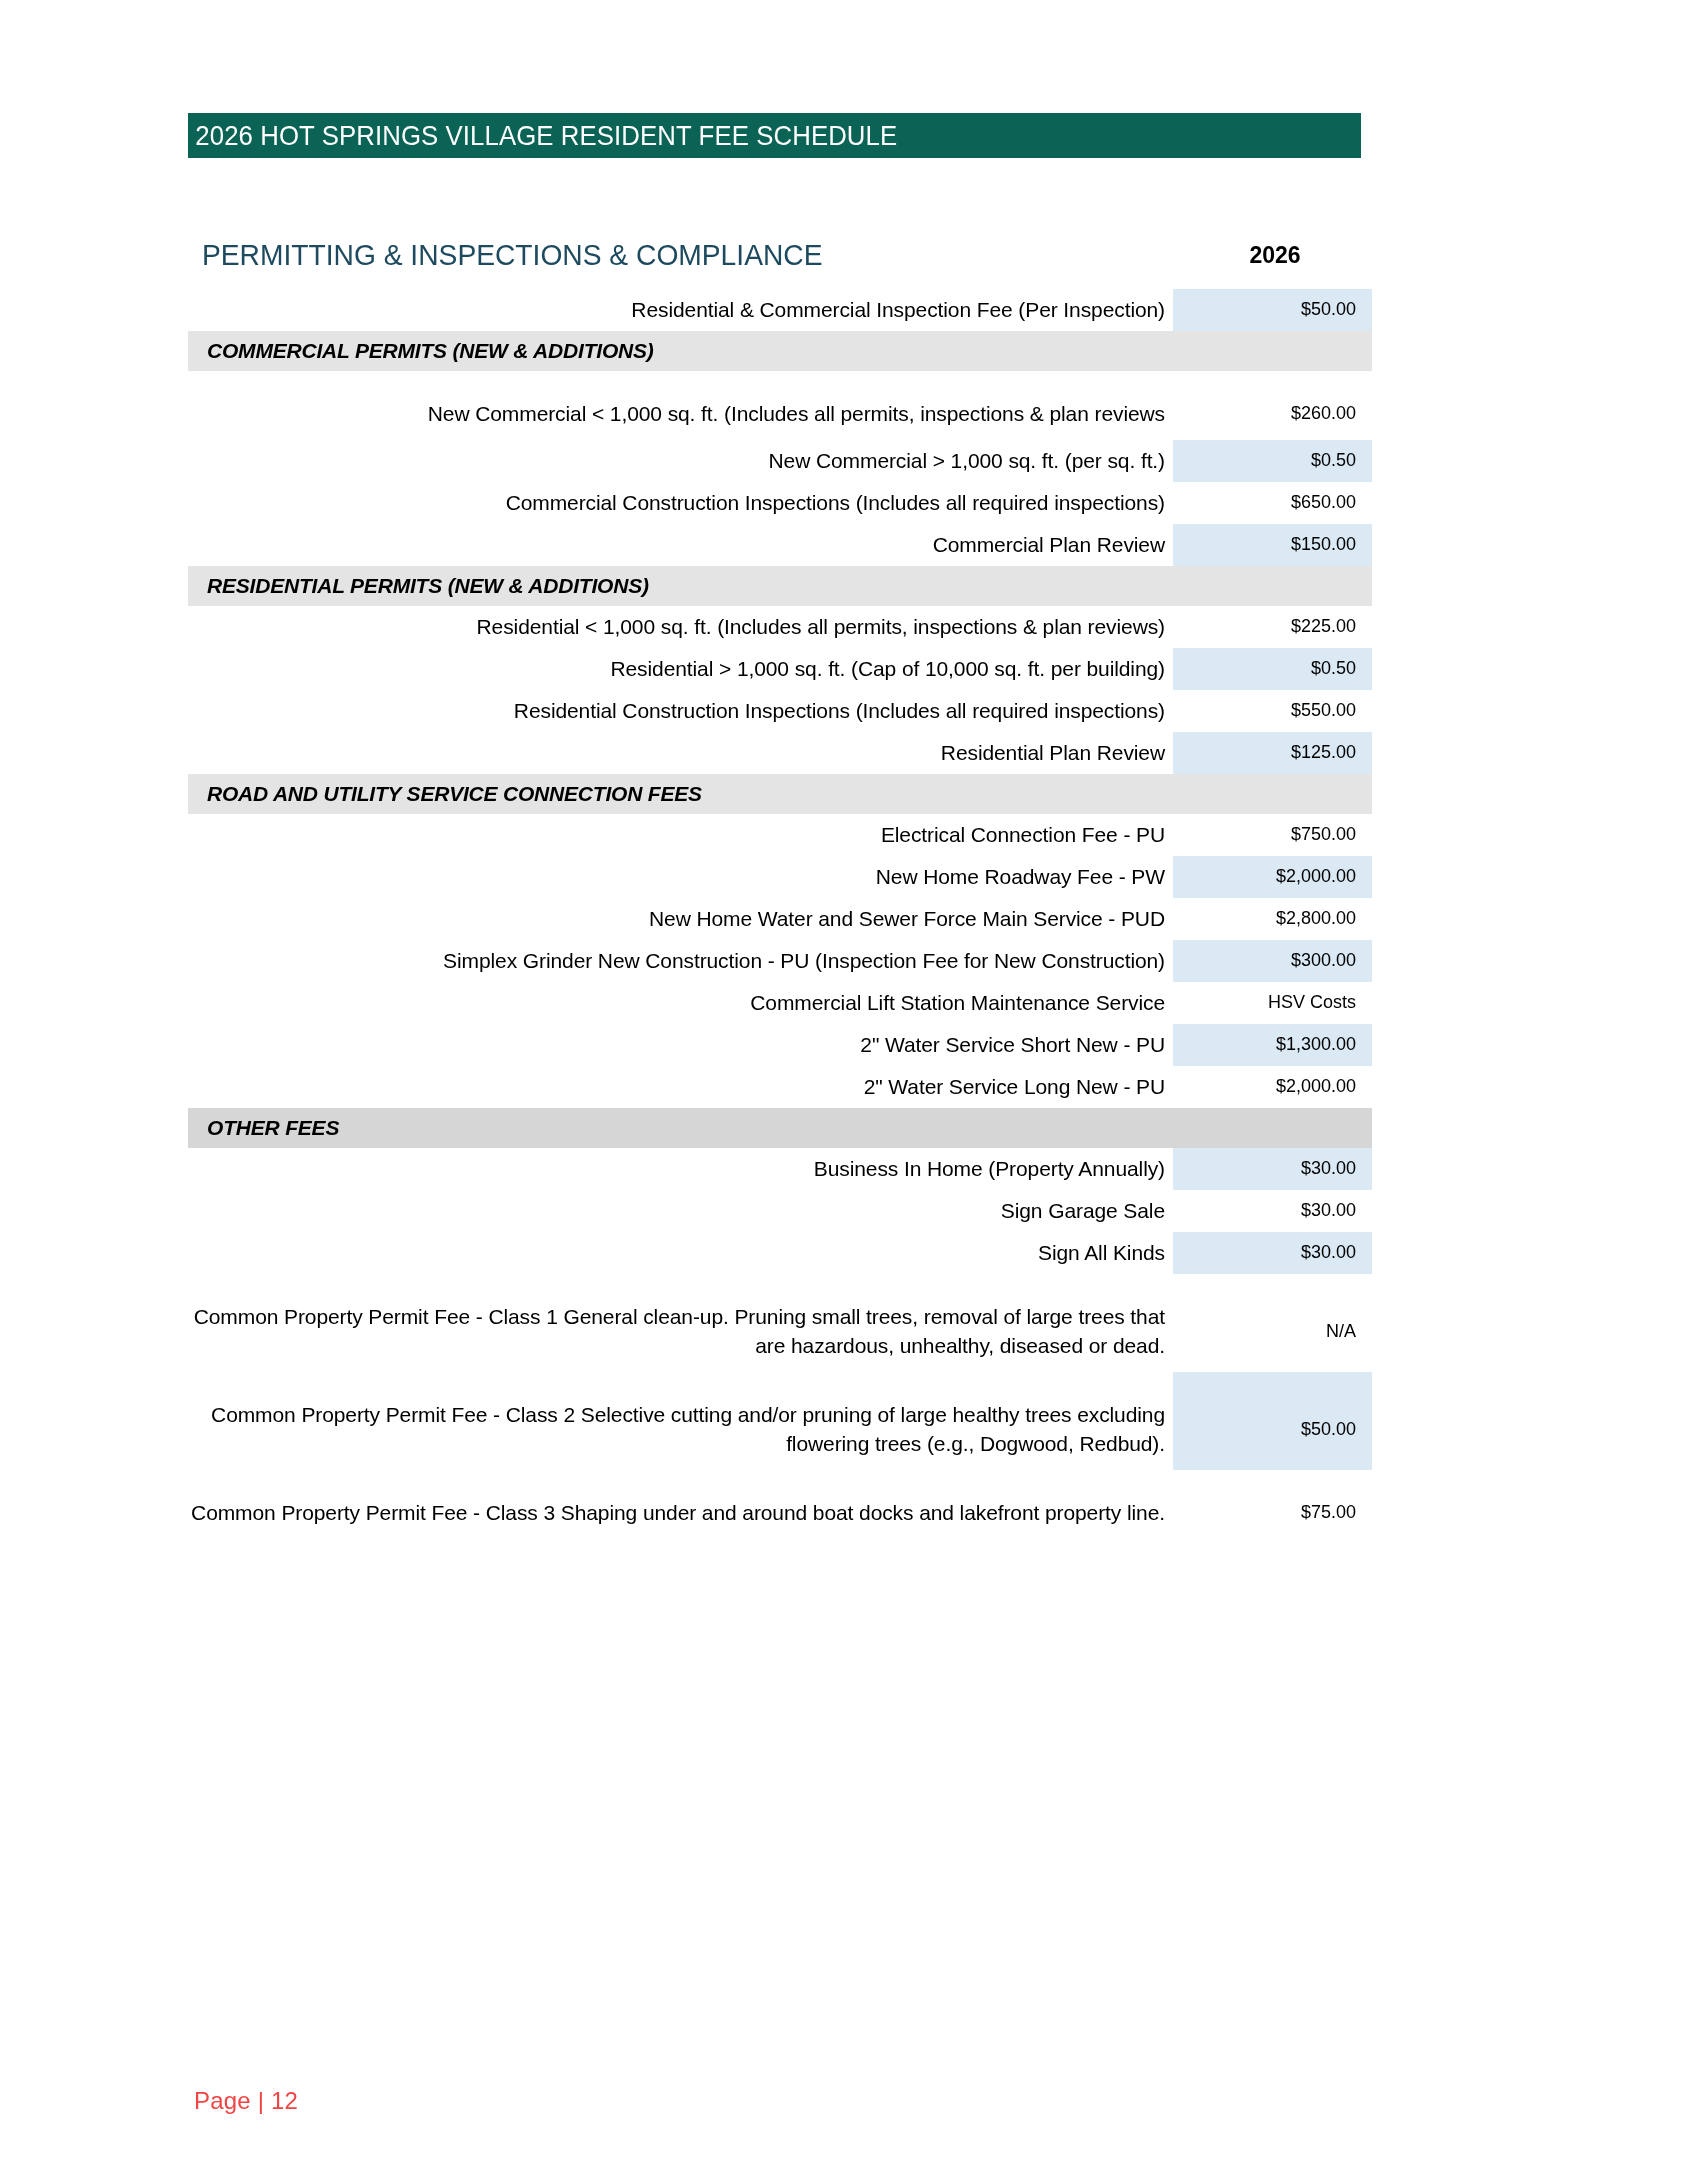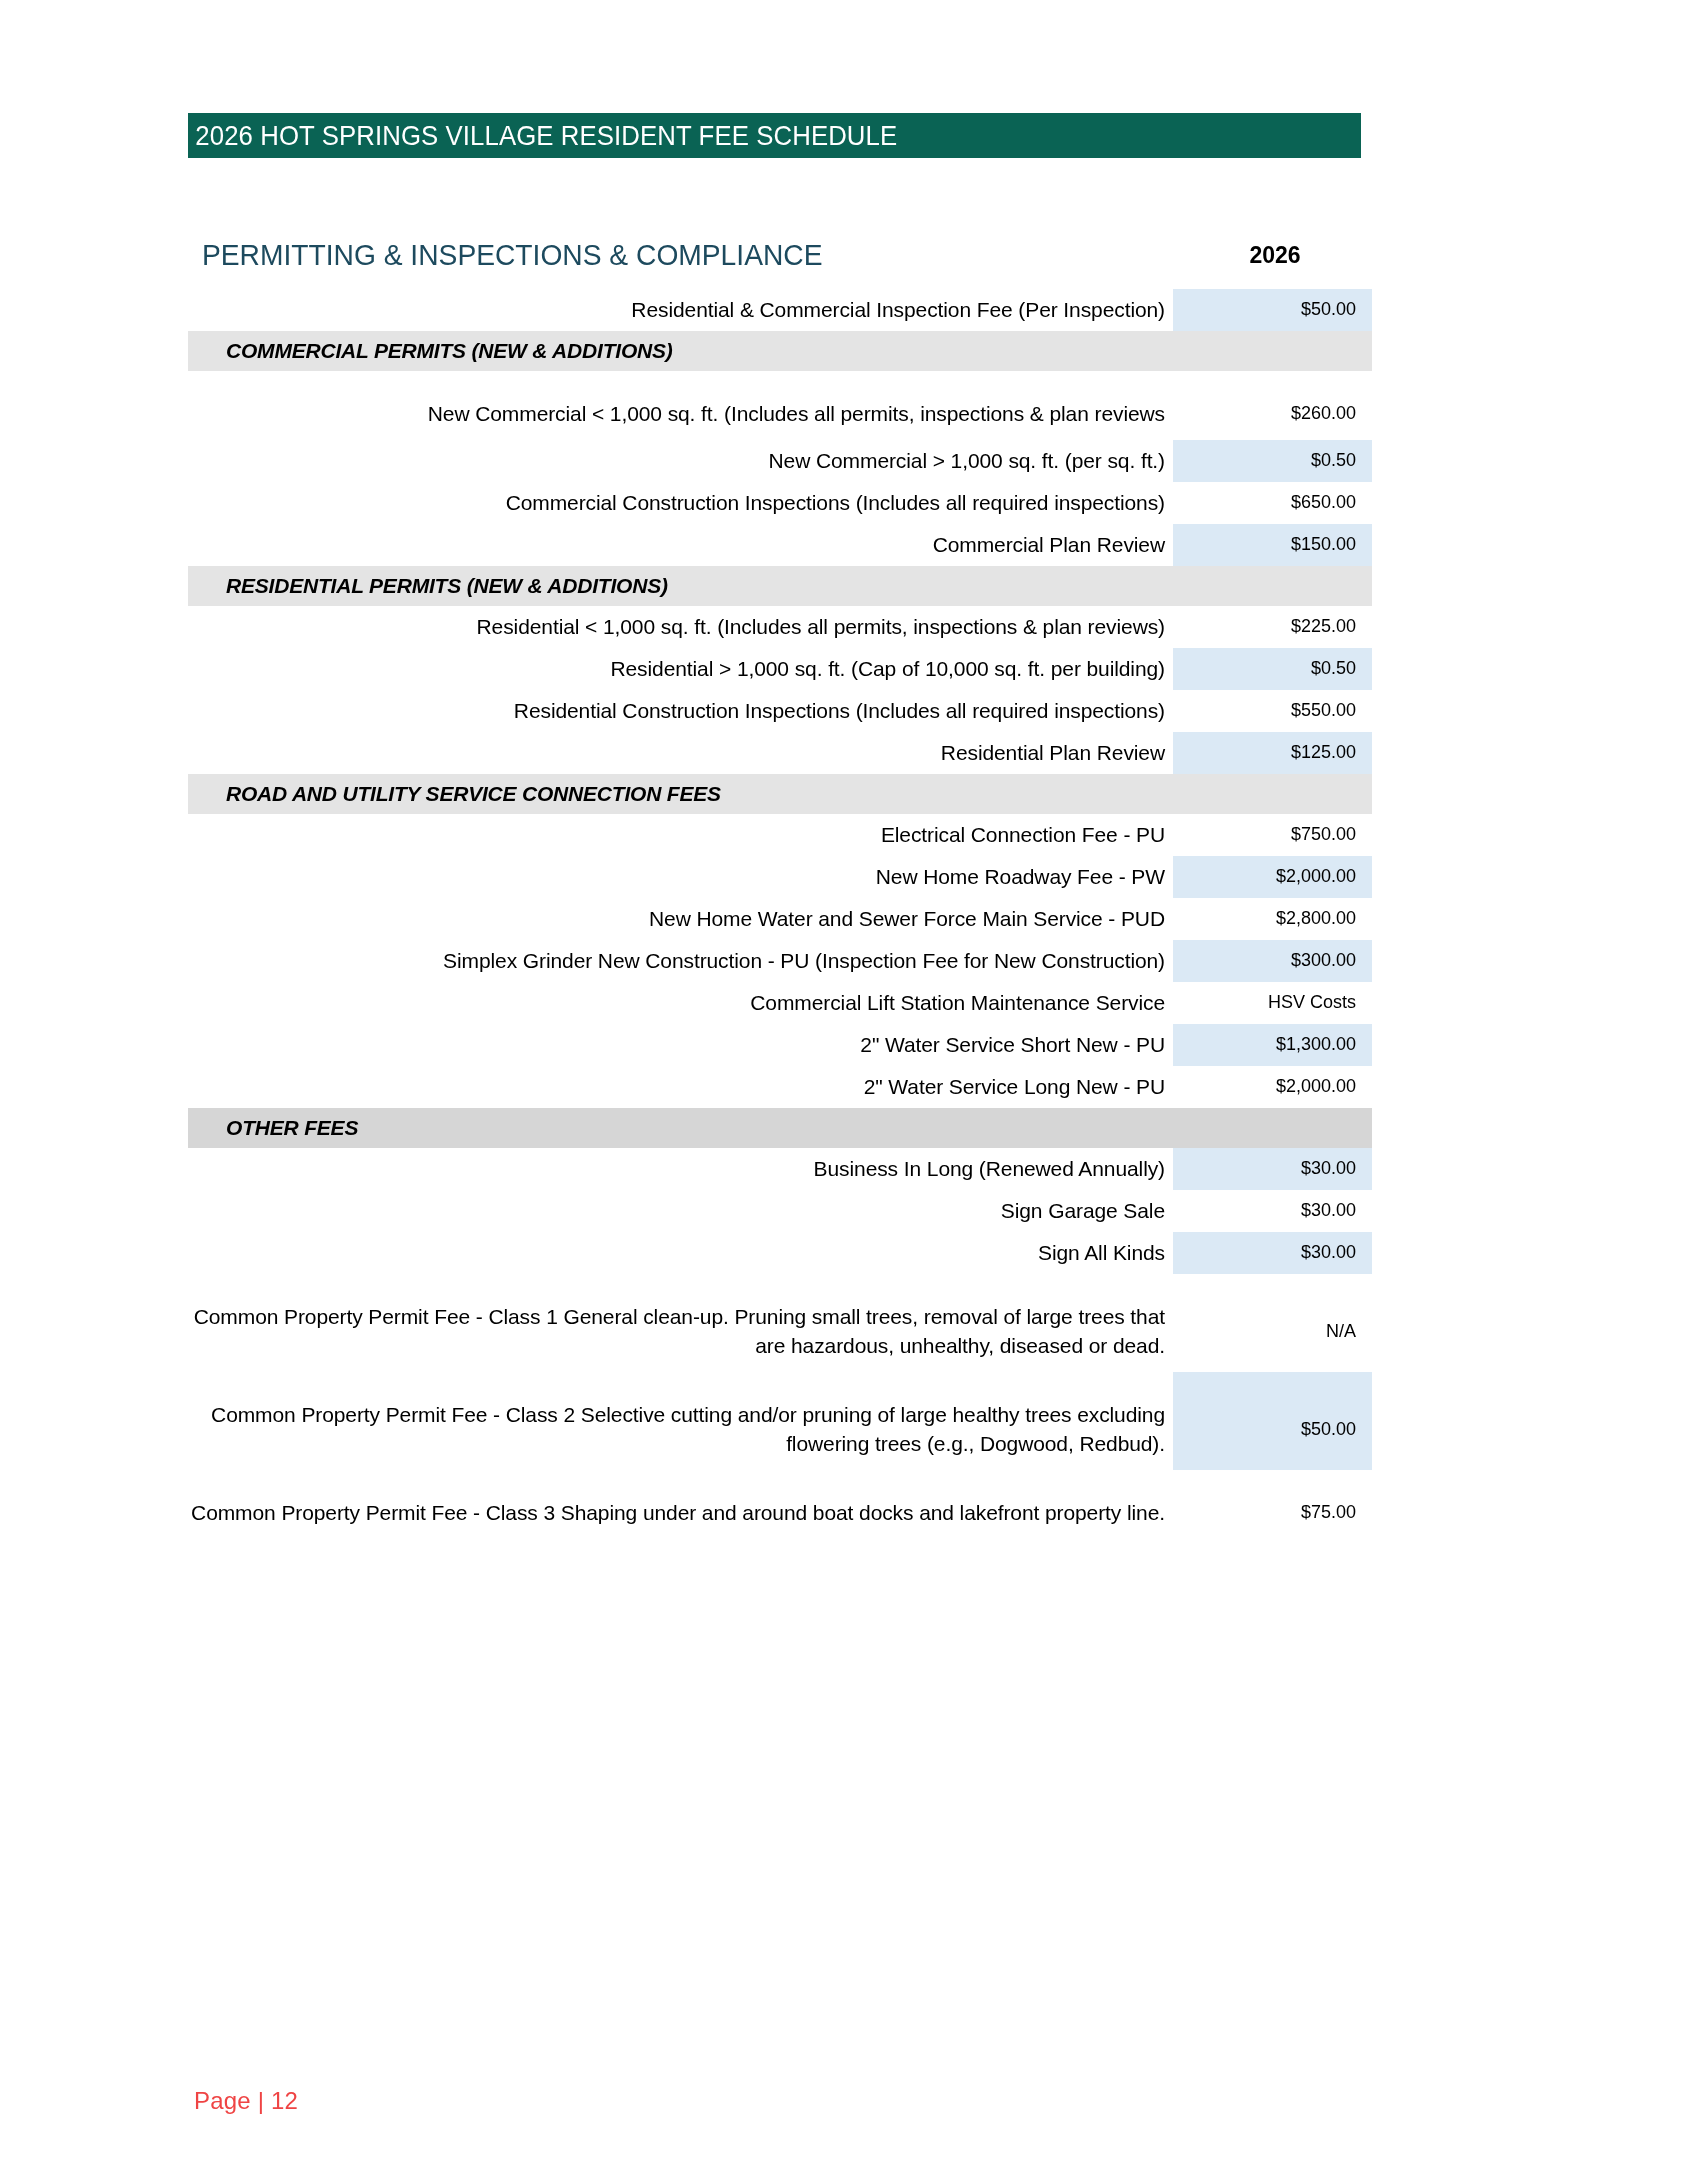--- a/index.html
+++ b/index.html
@@ -113,21 +113,21 @@
   tr.shade td.value { background: #dbe9f5; }
   tr.plain  td.value { background: #ffffff; }
 
   tr.section td {
     background: #e4e4e4;
     height: 40px;
   }
   tr.section.dark td { background: #d6d6d6; }
   tr.section td.sec-title {
     text-align: left;
-    padding-left: 38px;
+    padding-left: 19px;
     font-size: 21px;
     font-weight: bold;
     font-style: italic;
     color: #000000;
     letter-spacing: -0.2px;
   }
 
   tr.tall td.label, tr.tall td.value {
     padding-top: 28px;
     padding-bottom: 12px;
@@ -237,21 +237,21 @@
         </tr>
         <tr class="plain">
           <td class="label">2" Water Service Long New - PU</td>
           <td class="value">$2,000.00</td>
         </tr>
         <tr class="section dark">
           <td class="sec-title">OTHER FEES</td>
           <td></td>
         </tr>
         <tr class="shade">
-          <td class="label">Business In Long (Renewed Annually)</td>
+          <td class="label">Business In Home (Property Annually)</td>
           <td class="value">$30.00</td>
         </tr>
         <tr class="plain">
           <td class="label">Sign Garage Sale</td>
           <td class="value">$30.00</td>
         </tr>
         <tr class="shade">
           <td class="label">Sign All Kinds</td>
           <td class="value">$30.00</td>
         </tr>

